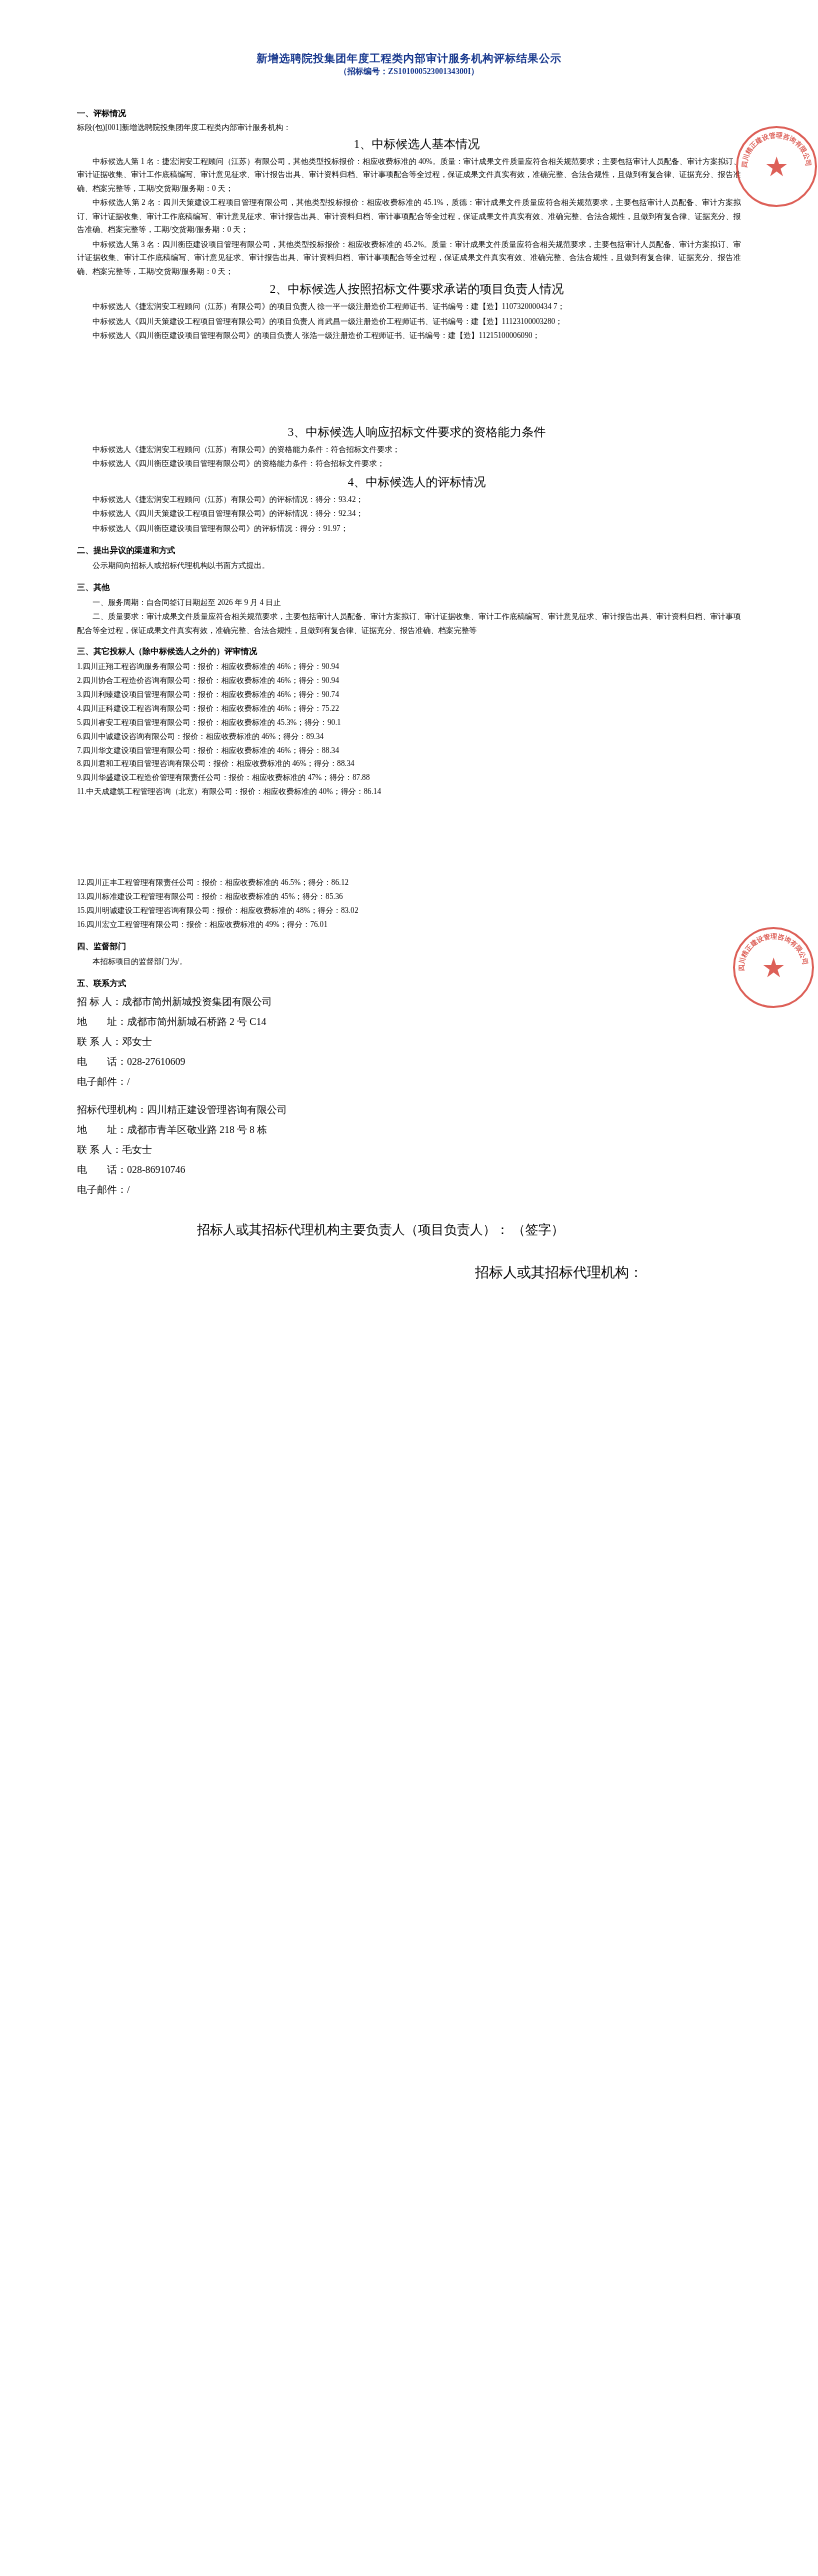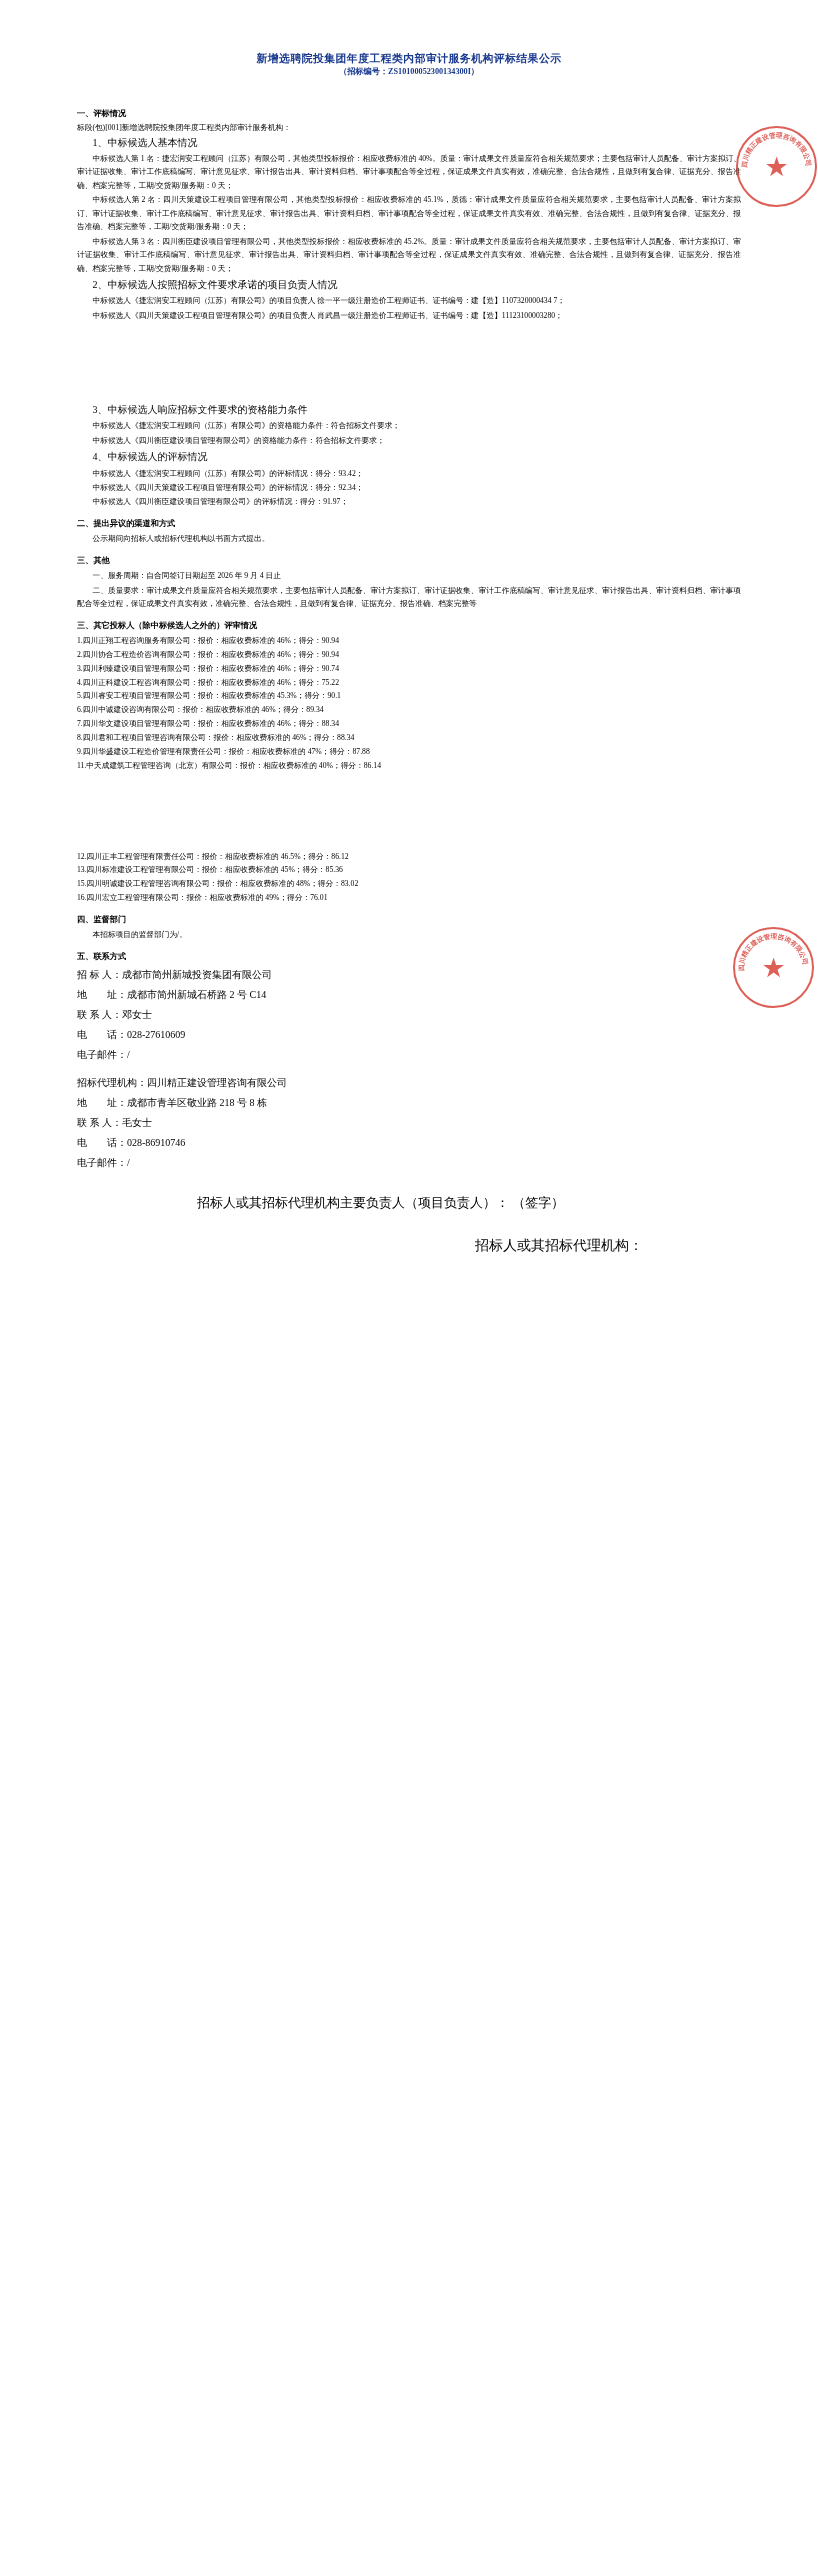--- a/index.html
+++ b/index.html
@@ -43,23 +43,24 @@
   .sec-head{
     font-size:8.2px;
     font-weight:bold;
     margin:9.3px 0 3.1px 0;
   }
   .lvl1{
     font-size:7.7px;
     margin:4.1px 0 2.1px 0;
   }
   .lvl2{
-    font-size:10px;
+    font-size:12px;
     margin:3.1px 0 2.1px 0;
     text-indent:15.5px;
+    text-align:center;
   }
   .para{
     font-size:7.7px;
     line-height:1.75;
     margin:1px 0;
     text-indent:15.5px;
     text-align:justify;
   }
   .list-line{
     font-size:7.7px;
@@ -151,20 +152,21 @@
     <div class="lvl1">标段(包)[001]新增选聘院投集团年度工程类内部审计服务机构：</div>
 
     <div class="lvl2">1、中标候选人基本情况</div>
     <p class="para">中标候选人第 1 名：捷宏润安工程顾问（江苏）有限公司，其他类型投标报价：相应收费标准的 40%。质量：审计成果文件质量应符合相关规范要求；主要包括审计人员配备、审计方案拟订、审计证据收集、审计工作底稿编写、审计意见征求、审计报告出具、审计资料归档、审计事项配合等全过程，保证成果文件真实有效，准确完整、合法合规性，且做到有复合律、证据充分、报告准确、档案完整等，工期/交货期/服务期：0 天；</p>
     <p class="para">中标候选人第 2 名：四川天策建设工程项目管理有限公司，其他类型投标报价：相应收费标准的 45.1%，质德：审计成果文件质量应符合相关规范要求，主要包括审计人员配备、审计方案拟订、审计证据收集、审计工作底稿编写、审计意见征求、审计报告出具、审计资料归档、审计事项配合等全过程，保证成果文件真实有效、准确完整、合法合规性，且做到有复合律、证据充分、报告准确、档案完整等，工期/交货期/服务期：0 天；</p>
     <p class="para">中标候选人第 3 名：四川衡臣建设项目管理有限公司，其他类型投标报价：相应收费标准的 45.2%。质量：审计成果文件质量应符合相关规范要求，主要包括审计人员配备、审计方案拟订、审计证据收集、审计工作底稿编写、审计意见征求、审计报告出具、审计资料归档、审计事项配合等全过程，保证成果文件真实有效、准确完整、合法合规性，且做到有复合律、证据充分、报告准确、档案完整等，工期/交货期/服务期：0 天；</p>
 
     <div class="lvl2">2、中标候选人按照招标文件要求承诺的项目负责人情况</div>
     <p class="para">中标候选人《捷宏润安工程顾问（江苏）有限公司》的项目负责人 徐一平一级注册造价工程师证书、证书编号：建【造】1107320000434 7；</p>
     <p class="para">中标候选人《四川天策建设工程项目管理有限公司》的项目负责人 肖武昌一级注册造价工程师证书、证书编号：建【造】11123100003280；</p>
+    <p class="para">中标候选人《四川衡臣建设项目管理有限公司》的项目负责人 张浩一级注册造价工程师证书、证书编号：建【造】11215100006090；</p>
 
     <div class="gap-lg"></div>
 
     <div class="lvl2">3、中标候选人响应招标文件要求的资格能力条件</div>
     <p class="para">中标候选人《捷宏润安工程顾问（江苏）有限公司》的资格能力条件：符合招标文件要求；</p>
     <p class="para">中标候选人《四川衡臣建设项目管理有限公司》的资格能力条件：符合招标文件要求；</p>
 
     <div class="lvl2">4、中标候选人的评标情况</div>
     <p class="para">中标候选人《捷宏润安工程顾问（江苏）有限公司》的评标情况：得分：93.42；</p>
     <p class="para">中标候选人《四川天策建设工程项目管理有限公司》的评标情况：得分：92.34；</p>

